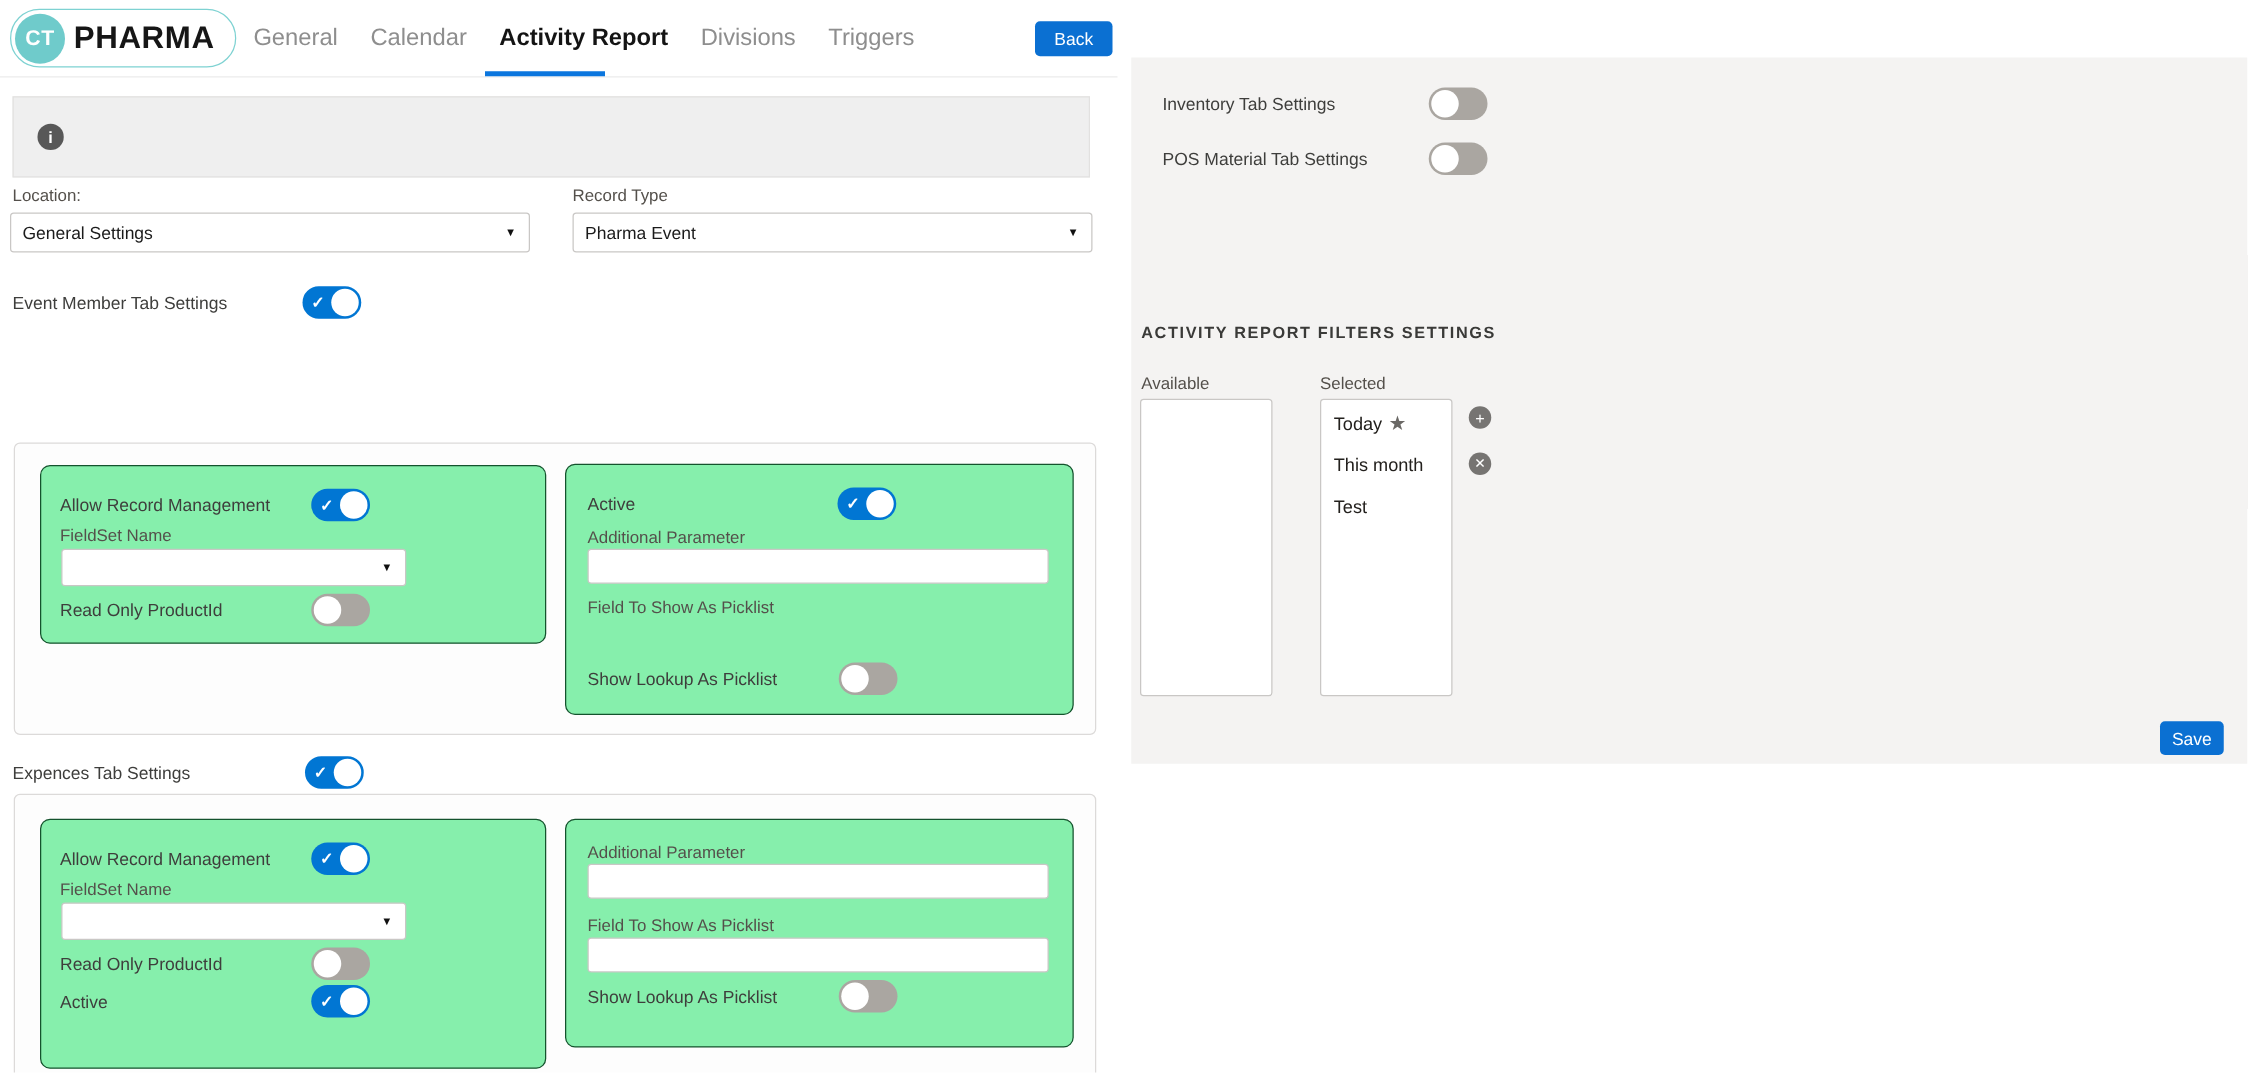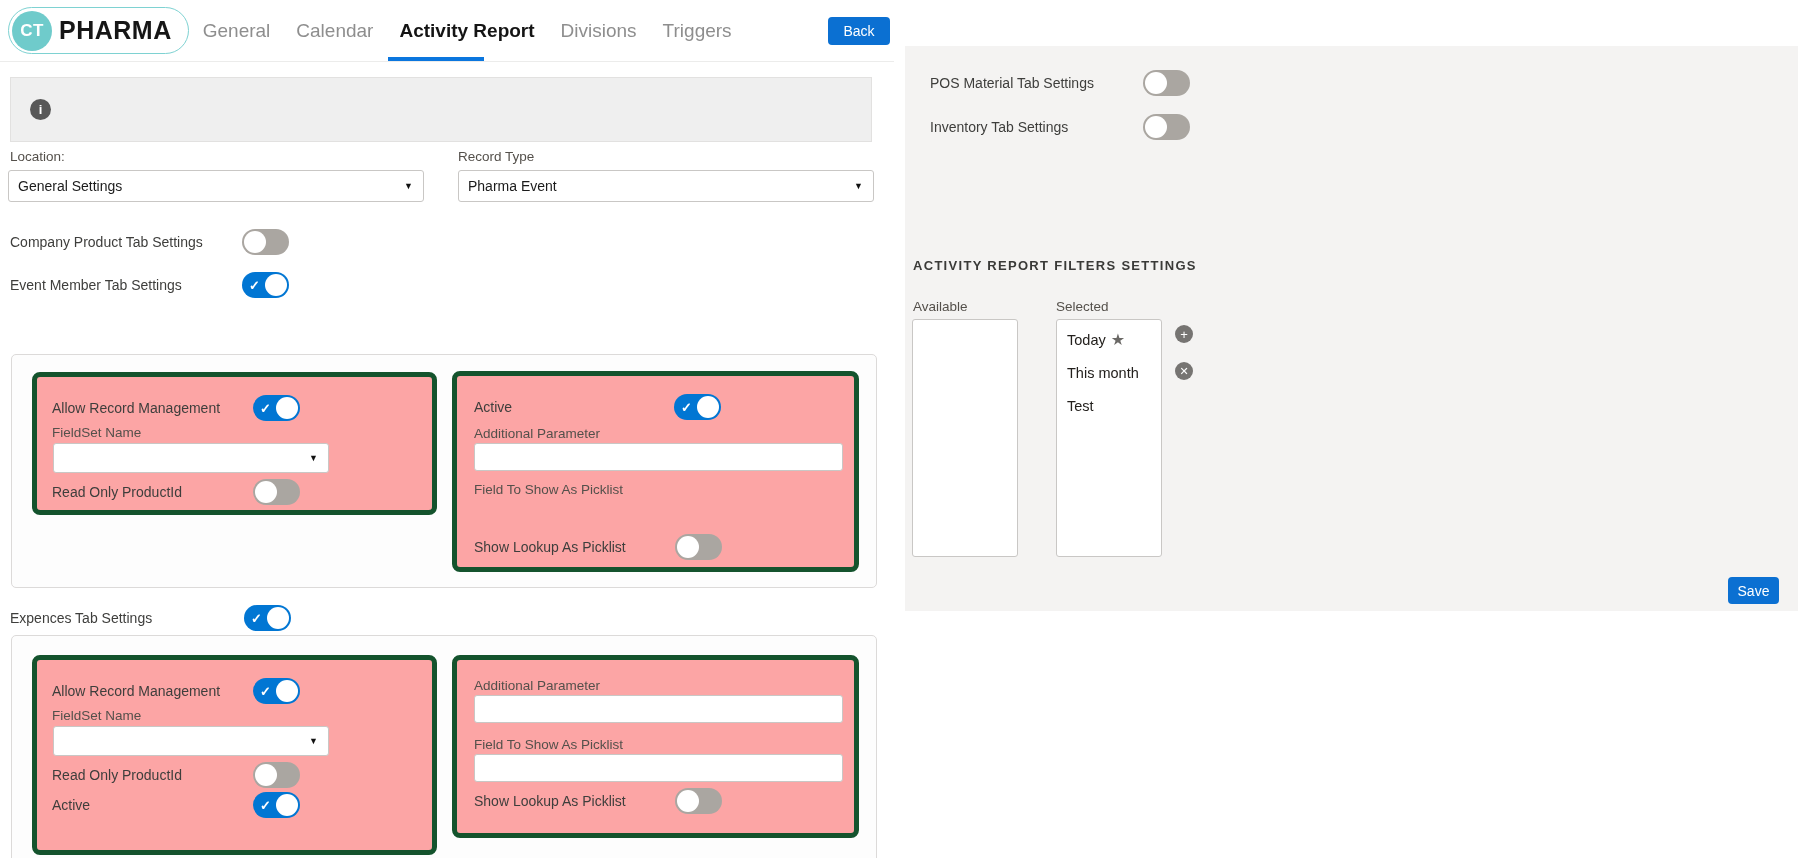--- a/index.html
+++ b/index.html
@@ -105,22 +105,22 @@
   .left-toggles .t-label { width:232px; }
 
   
   .outer-panel {
     position:absolute; left:11px; width:866px;
     border:1px solid #dcdad9; border-radius:5px; background:#fdfdfd;
   }
   .panel-1 { top:354px; height:234px; }
   .panel-2 { top:635px; height:235px; }
   .card {
-    position:absolute; background:#fca5a5;
-    border:5px solid #14532d; border-radius:8px;text-decoration:underline;
+    position:absolute; background:#86efac;
+    border:1px solid #14532d; border-radius:8px;text-decoration:underline;
   }
   .card .t-label { font-size:14px; color:#3e3e3c; }
   .card .row { position:absolute; display:flex; align-items:center; }
   .card .lbl { position:absolute; font-size:13.5px; color:#54504b; }
   .card .c-sel {
     position:absolute; height:30px; width:276px; left:16px;
     border:1px solid #c9c7c5; border-radius:3px; background:#fff;
     display:flex; align-items:center; padding-left:8px; font-size:14px; cursor:pointer;
   }
   .card .c-sel .arrow { position:absolute; right:10px; font-size:9px; color:#111; }
@@ -211,26 +211,20 @@
   <span class="arrow">▼</span>
 </div>
 <div class="field-label rt-label">Record Type</div>
 <div class="sel sel-rectype">
   <span>Pharma Event</span>
   <span class="arrow">▼</span>
 </div>
 
 <div class="left-toggles">
   <div class="toggle-row">
-    <span class="t-label">Company Product Tab Settings</span>
-    <span class="toggle off">
-      <span class="knob"></span>
-    </span>
-  </div>
-  <div class="toggle-row">
     <span class="t-label">Event Member Tab Settings</span>
     <span class="toggle on">
       <span class="check">✓</span>
         <span class="knob"></span>
     </span>
   </div>
 </div>
 
 <div class="outer-panel panel-1">
   <div class="card card-a">
@@ -321,27 +315,27 @@
       <span class="toggle off">
         <span class="knob"></span>
       </span>
     </div>
   </div>
 </div>
 
 <div class="right-panel">
   <div class="rp-toggles">
     <div class="toggle-row">
+      <span class="t-label">Inventory Tab Settings</span>
+      <span class="toggle off">
+        <span class="knob"></span>
+      </span>
+    </div>
+    <div class="toggle-row">
       <span class="t-label">POS Material Tab Settings</span>
-      <span class="toggle off">
-        <span class="knob"></span>
-      </span>
-    </div>
-    <div class="toggle-row">
-      <span class="t-label">Inventory Tab Settings</span>
       <span class="toggle off">
         <span class="knob"></span>
       </span>
     </div>
   </div>
 
   <div class="rp-title">ACTIVITY REPORT FILTERS SETTINGS</div>
 
   <div class="list-label avail-label">Available</div>
   <div class="listbox available"></div>

